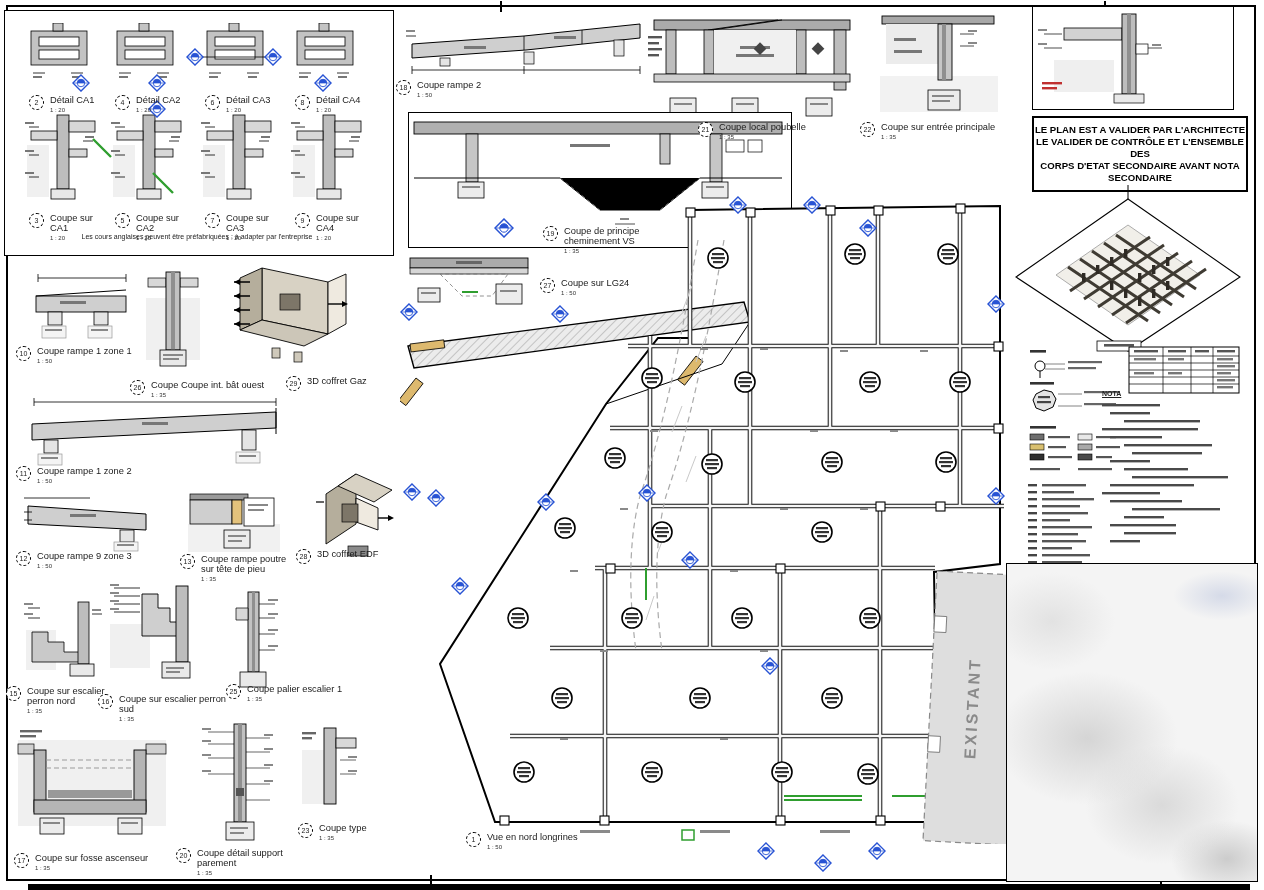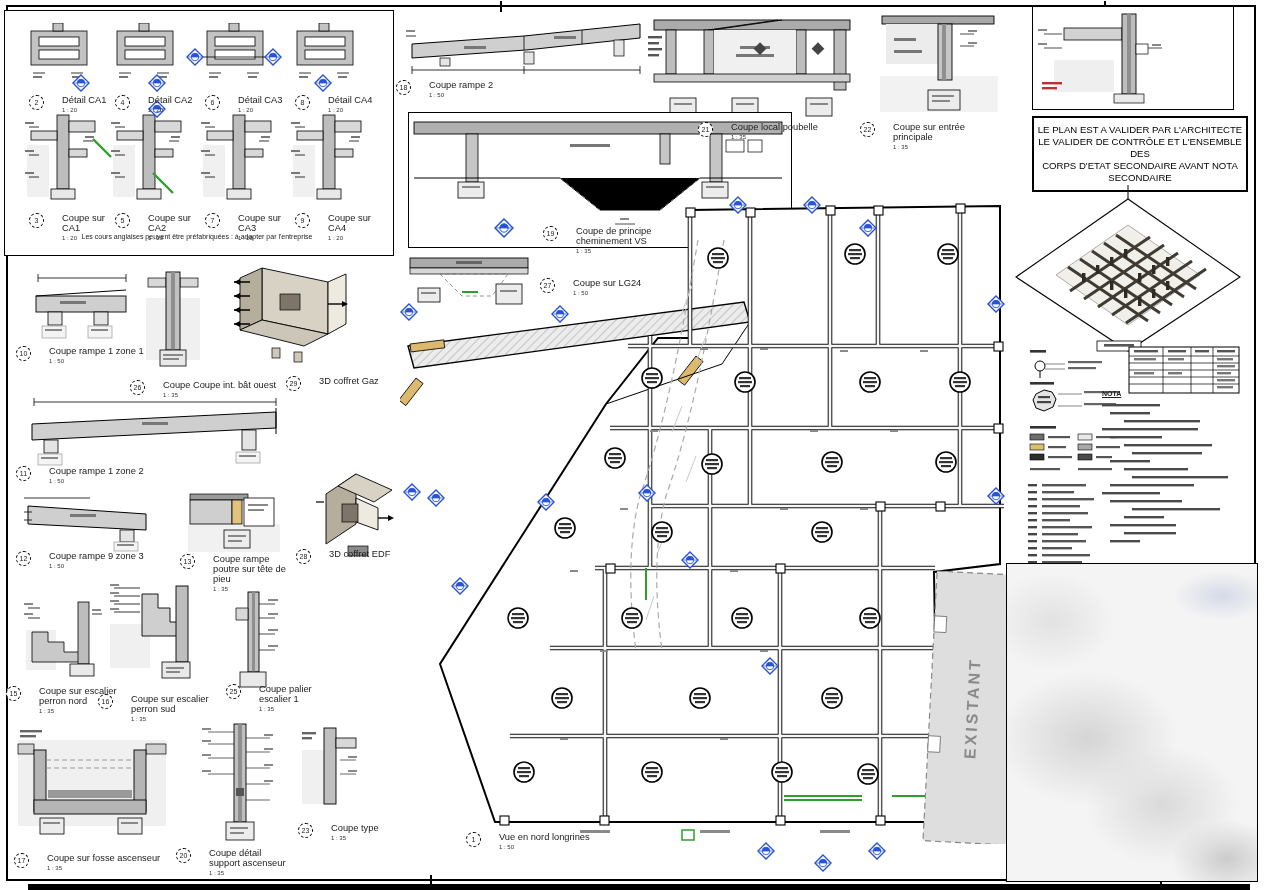--- a/index.html
+++ b/index.html
@@ -2,32 +2,32 @@
 <html><head>
 <meta charset="utf-8">
 <style>
   html,body{margin:0;padding:0;background:#9a9a9a}
   #sheet{position:relative;width:1264px;height:890px;background:#fff;overflow:hidden;
          font-family:"Liberation Sans",sans-serif;outline:1px solid #777}
   .frame{position:absolute;left:6px;top:5px;right:8px;bottom:9px;border:2px solid #000;pointer-events:none}
   .bbar{position:absolute;left:28px;right:14px;bottom:0;height:6px;background:#000}
   .tick{position:absolute;width:2px;height:11px;background:#000}
   .box{position:absolute;border:1.4px solid #000;background:#fff}
-  .lbl{position:absolute;display:flex;gap:18px;color:#1a1a1a}
+  .lbl{position:absolute;display:flex;gap:6px;color:#1a1a1a}
   .num{flex:0 0 auto;width:13px;height:13px;border:1px dashed #000;border-radius:50%;
        font-size:7px;line-height:13px;text-align:center;background:#fff}
   .tx{display:block}
   .ti{display:block;font-size:9.3px;line-height:1.08}
   .sc{display:block;font-size:6px;margin-top:1.5px;color:#333}
   .dw{position:absolute}
   .bmk{position:absolute;width:18px;height:18px}
   .pnote{position:absolute;left:12px;top:222px;width:360px;text-align:center;font-size:7px;color:#222}
   #notebox{position:absolute;left:1032px;top:116px;width:212px;height:72px;border:2px solid #000;
            display:flex;flex-direction:column;justify-content:center;background:#fff}
-  #notebox span{display:block;text-align:center;font-weight:normal;font-size:9.6px;line-height:1.25;color:#000}
+  #notebox span{display:block;text-align:center;font-weight:bold;font-size:9.6px;line-height:1.25;color:#000}
   #titleblock{position:absolute;left:1006px;top:563px;width:250px;height:317px;border:1.5px solid #000;
     background:
       radial-gradient(90px 70px at 18% 18%, #e2e2e2, rgba(255,255,255,0) 70%),
       radial-gradient(130px 95px at 32% 55%, #d5d5d5, rgba(255,255,255,0) 70%),
       radial-gradient(110px 85px at 62% 76%, #dadada, rgba(255,255,255,0) 70%),
       radial-gradient(70px 35px at 86% 10%, rgba(120,140,195,.25), rgba(255,255,255,0) 70%),
       radial-gradient(80px 55px at 88% 93%, #cccccc, rgba(255,255,255,0) 70%),
       #f4f4f4}
   .notah{position:absolute;font-size:7px;font-weight:bold;color:#222;text-decoration:underline}
   svg{display:block}
@@ -837,21 +837,21 @@
   <div class="lbl" style="left:14px;top:853px;width:160px">
     <span class="num">17</span>
     <span class="tx">
         <span class="ti">Coupe sur fosse ascenseur</span>
         <span class="sc">1 : 35</span>
       </span>
   </div>
   <div class="lbl" style="left:176px;top:848px;width:118px">
     <span class="num">20</span>
     <span class="tx">
-        <span class="ti">Coupe détail support ascenseur</span>
+        <span class="ti">Coupe détail support parement</span>
         <span class="sc">1 : 35</span>
       </span>
   </div>
   <div class="lbl" style="left:298px;top:823px;width:90px">
     <span class="num">23</span>
     <span class="tx">
         <span class="ti">Coupe type</span>
         <span class="sc">1 : 35</span>
       </span>
   </div>

